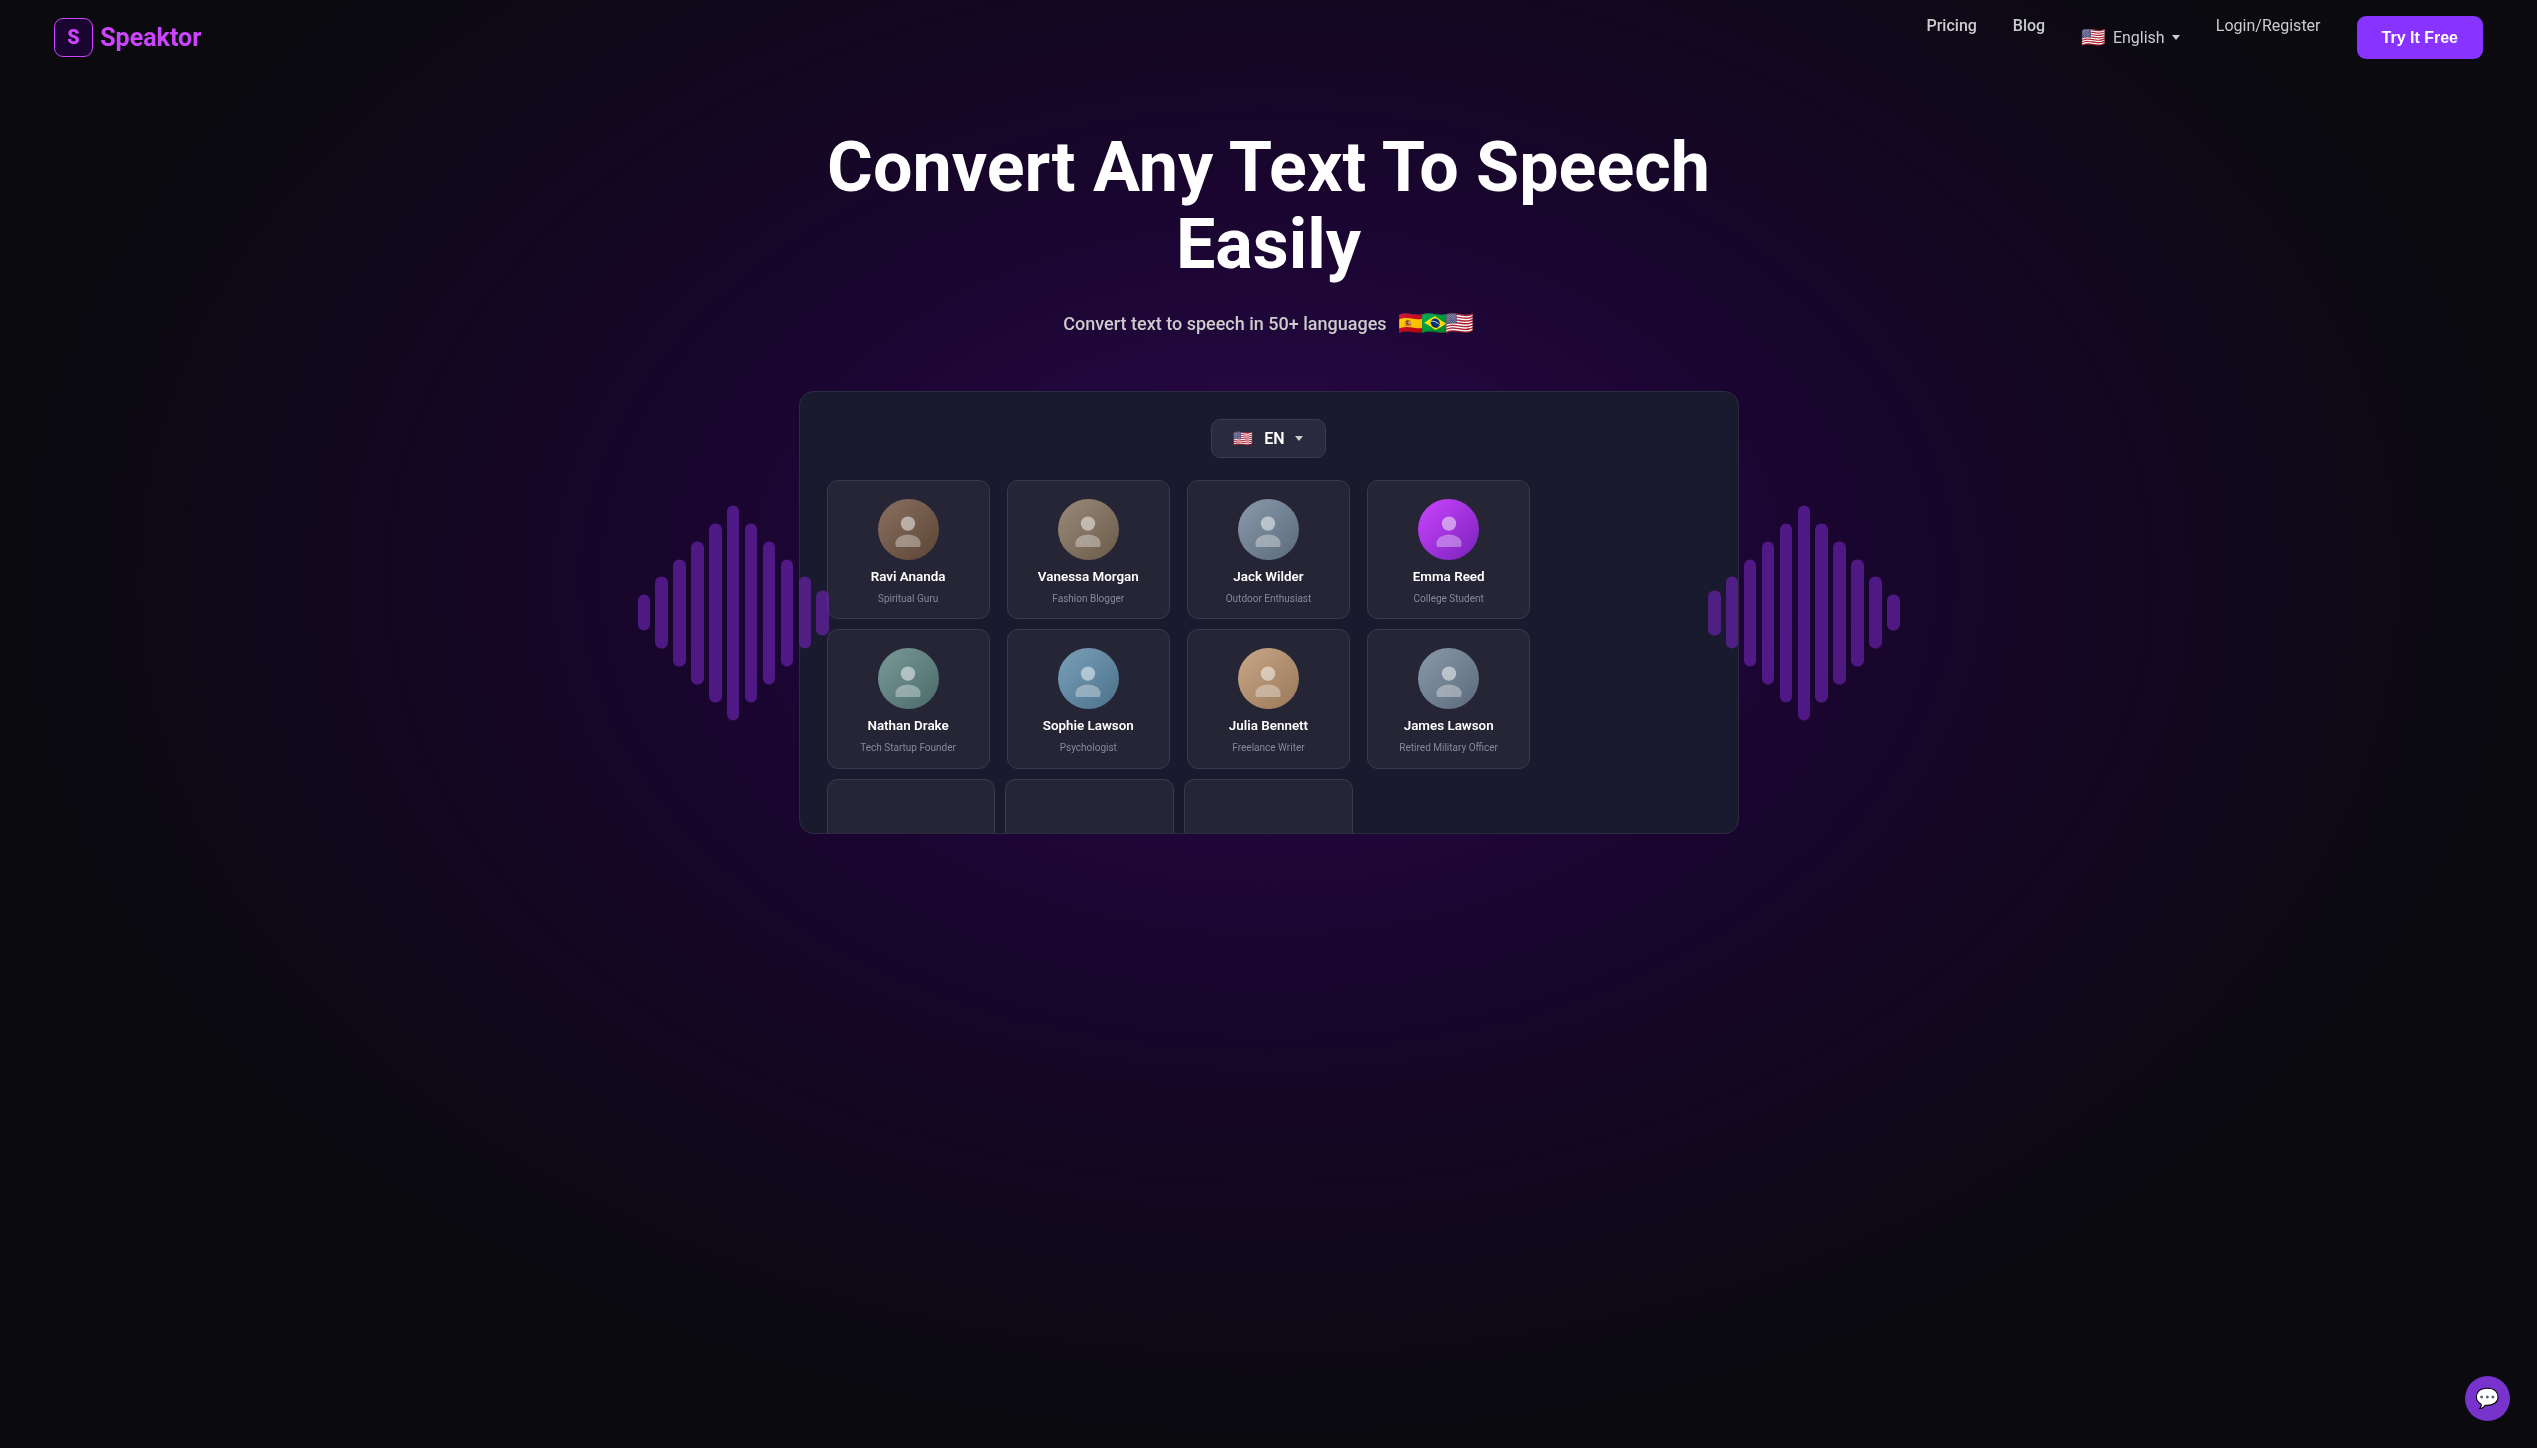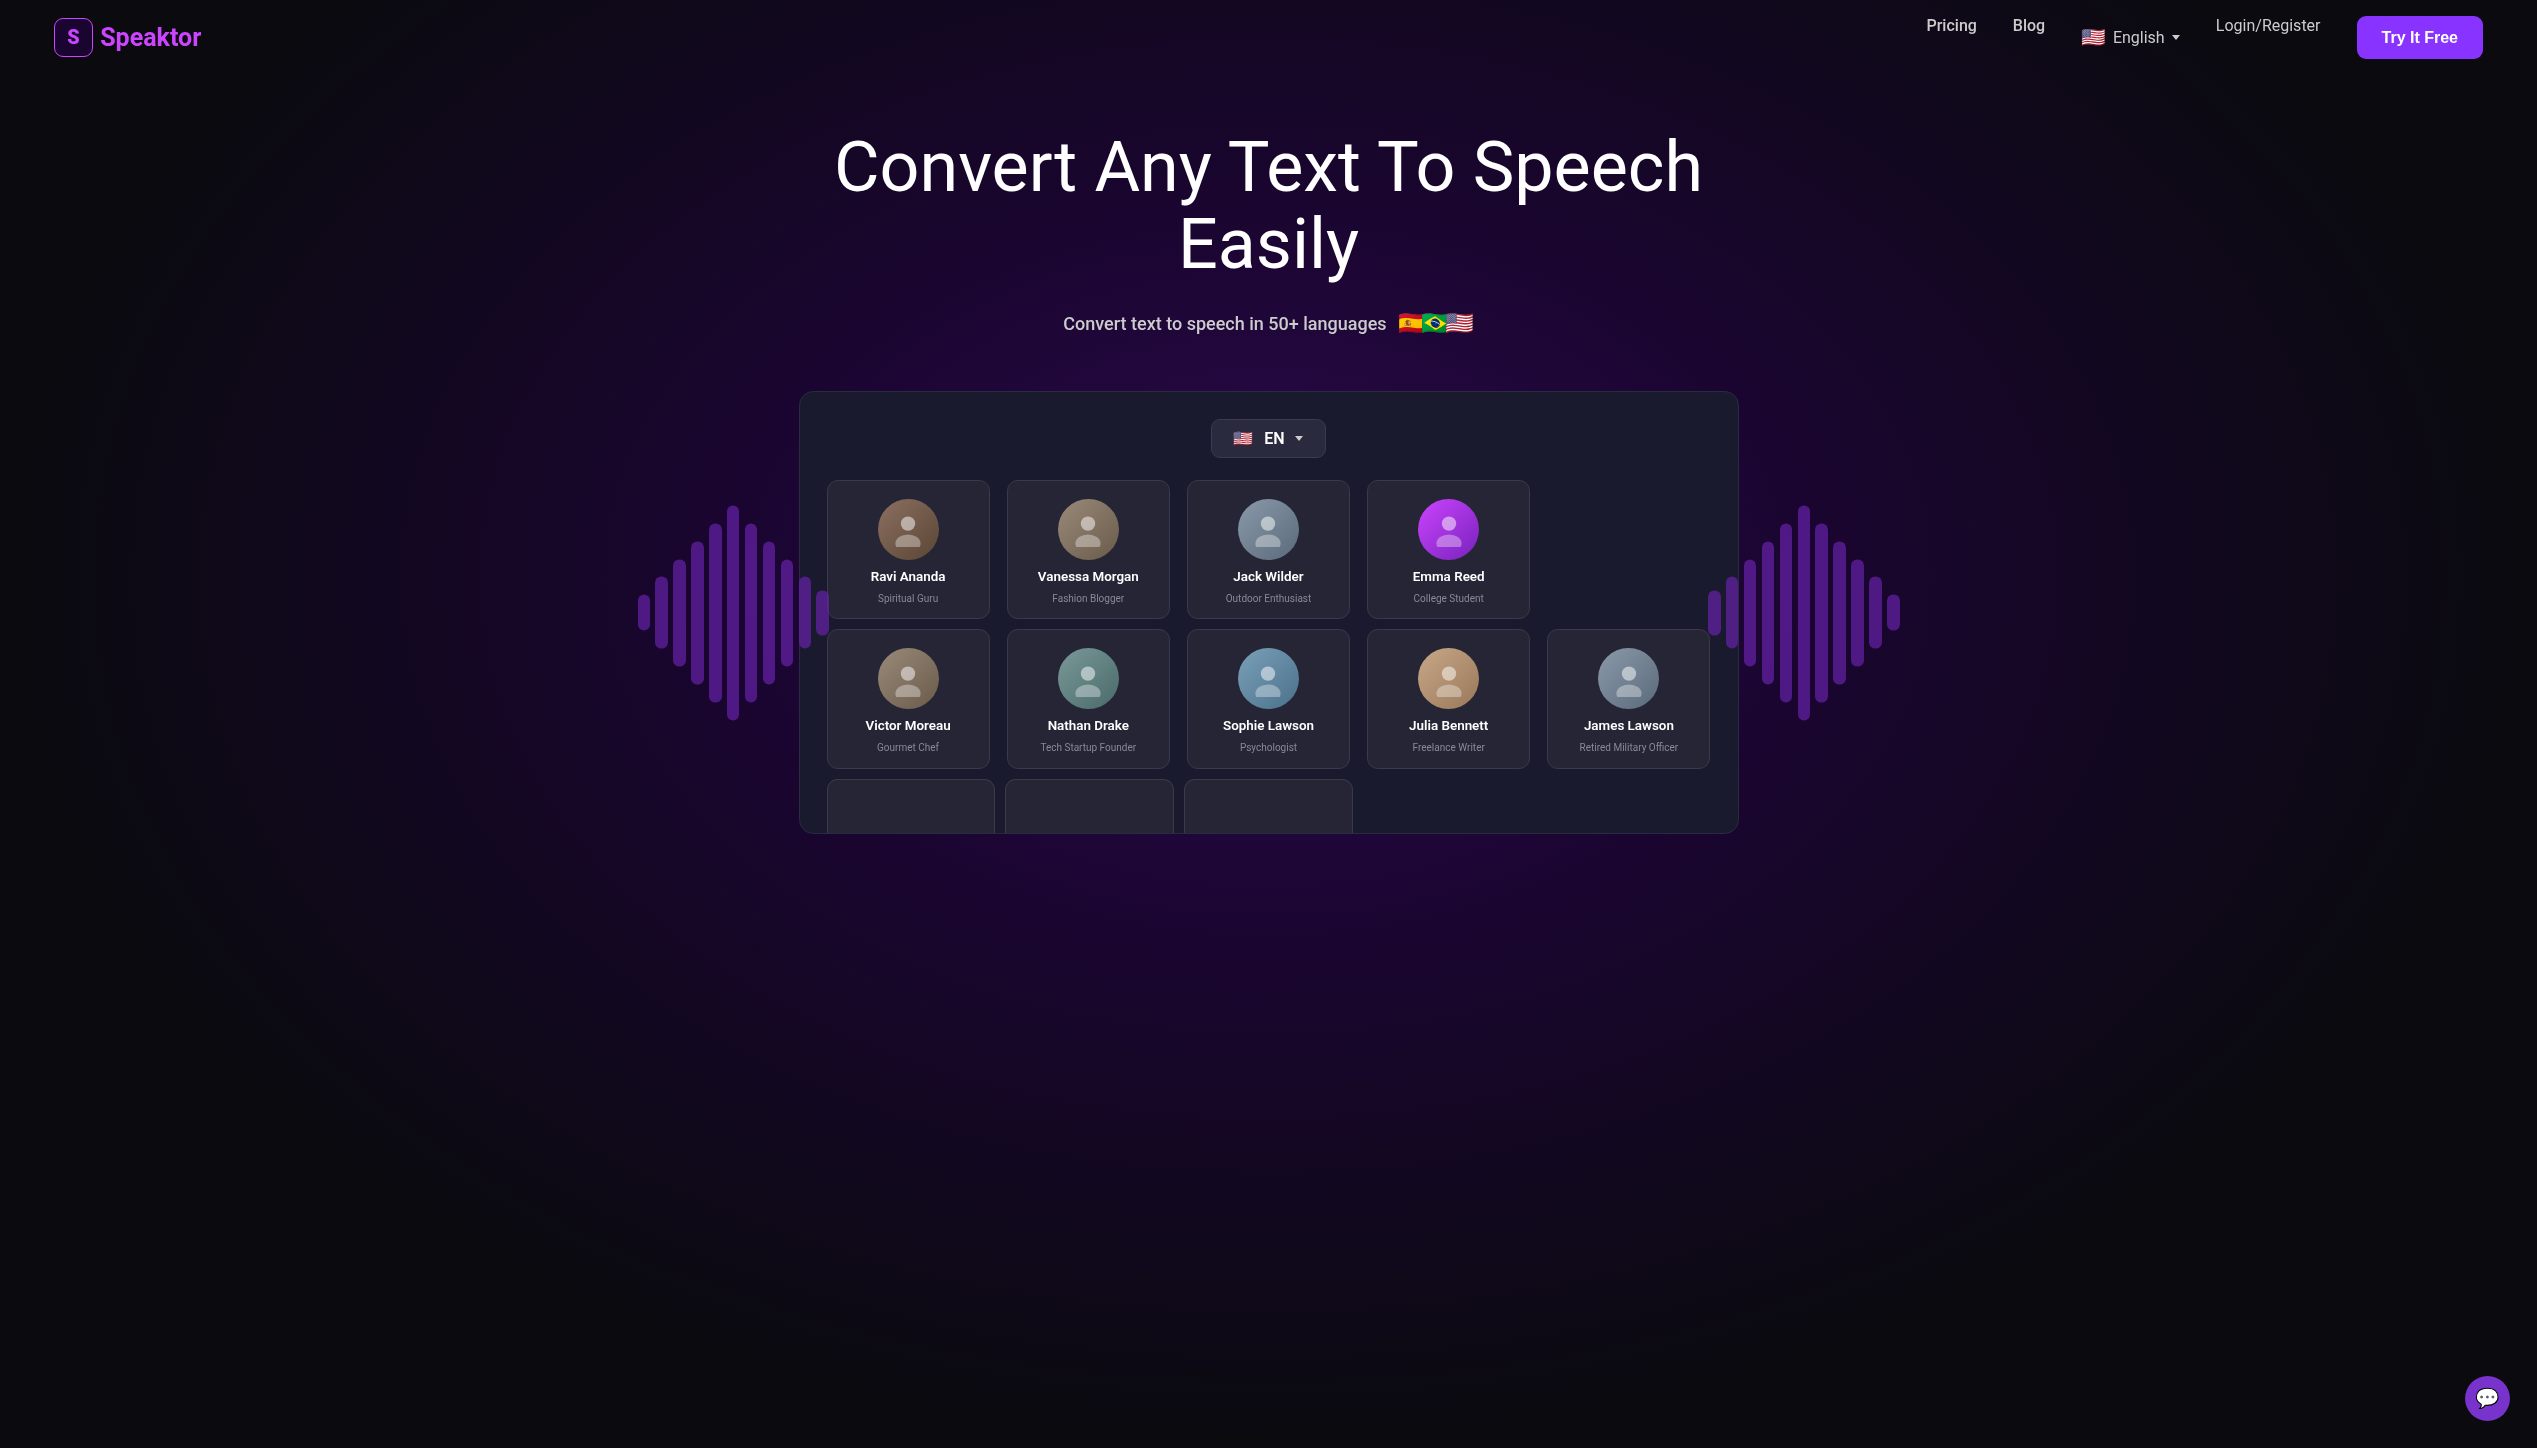--- a/index.html
+++ b/index.html
@@ -118,21 +118,21 @@
     }
 
     
     .hero {
       text-align: center;
       padding: 54px 36px 36px;
     }
 
     .hero-title {
       font-size: 70px;
-      font-weight: 400;
+      font-weight: 700;
       line-height: 1.1;
       color: #ffffff;
       max-width: 985px;
       margin: 0 auto 27px;
     }
 
     .hero-subtitle {
       font-size: 18px;
       color: #cccccc;
       font-weight: 500;
@@ -427,30 +427,20 @@
       <ellipse cx="20" cy="36" rx="14" ry="10" fill="rgba(255,255,255,0.35)"></ellipse>
     </svg>
               </div>
               <div class="voice-name">Emma Reed</div>
               <div class="voice-role">College Student</div>
             </div>
           </div>
 
         <div class="voice-grid" id="voice-row2">
             <div class="voice-card">
-              <div class="avatar-circle" style="background: linear-gradient(135deg, rgb(154, 138, 122) 0%, rgb(106, 90, 74) 100%);">
-                <svg width="36" height="36" viewBox="0 0 40 40" fill="none">
-      <circle cx="20" cy="14" r="8" fill="rgba(255,255,255,0.5)"></circle>
-      <ellipse cx="20" cy="36" rx="14" ry="10" fill="rgba(255,255,255,0.35)"></ellipse>
-    </svg>
-              </div>
-              <div class="voice-name">Victor Moreau</div>
-              <div class="voice-role">Gourmet Chef</div>
-            </div>
-            <div class="voice-card">
               <div class="avatar-circle" style="background: linear-gradient(135deg, rgb(122, 154, 154) 0%, rgb(74, 106, 106) 100%);">
                 <svg width="36" height="36" viewBox="0 0 40 40" fill="none">
       <circle cx="20" cy="14" r="8" fill="rgba(255,255,255,0.5)"></circle>
       <ellipse cx="20" cy="36" rx="14" ry="10" fill="rgba(255,255,255,0.35)"></ellipse>
     </svg>
               </div>
               <div class="voice-name">Nathan Drake</div>
               <div class="voice-role">Tech Startup Founder</div>
             </div>
             <div class="voice-card">

